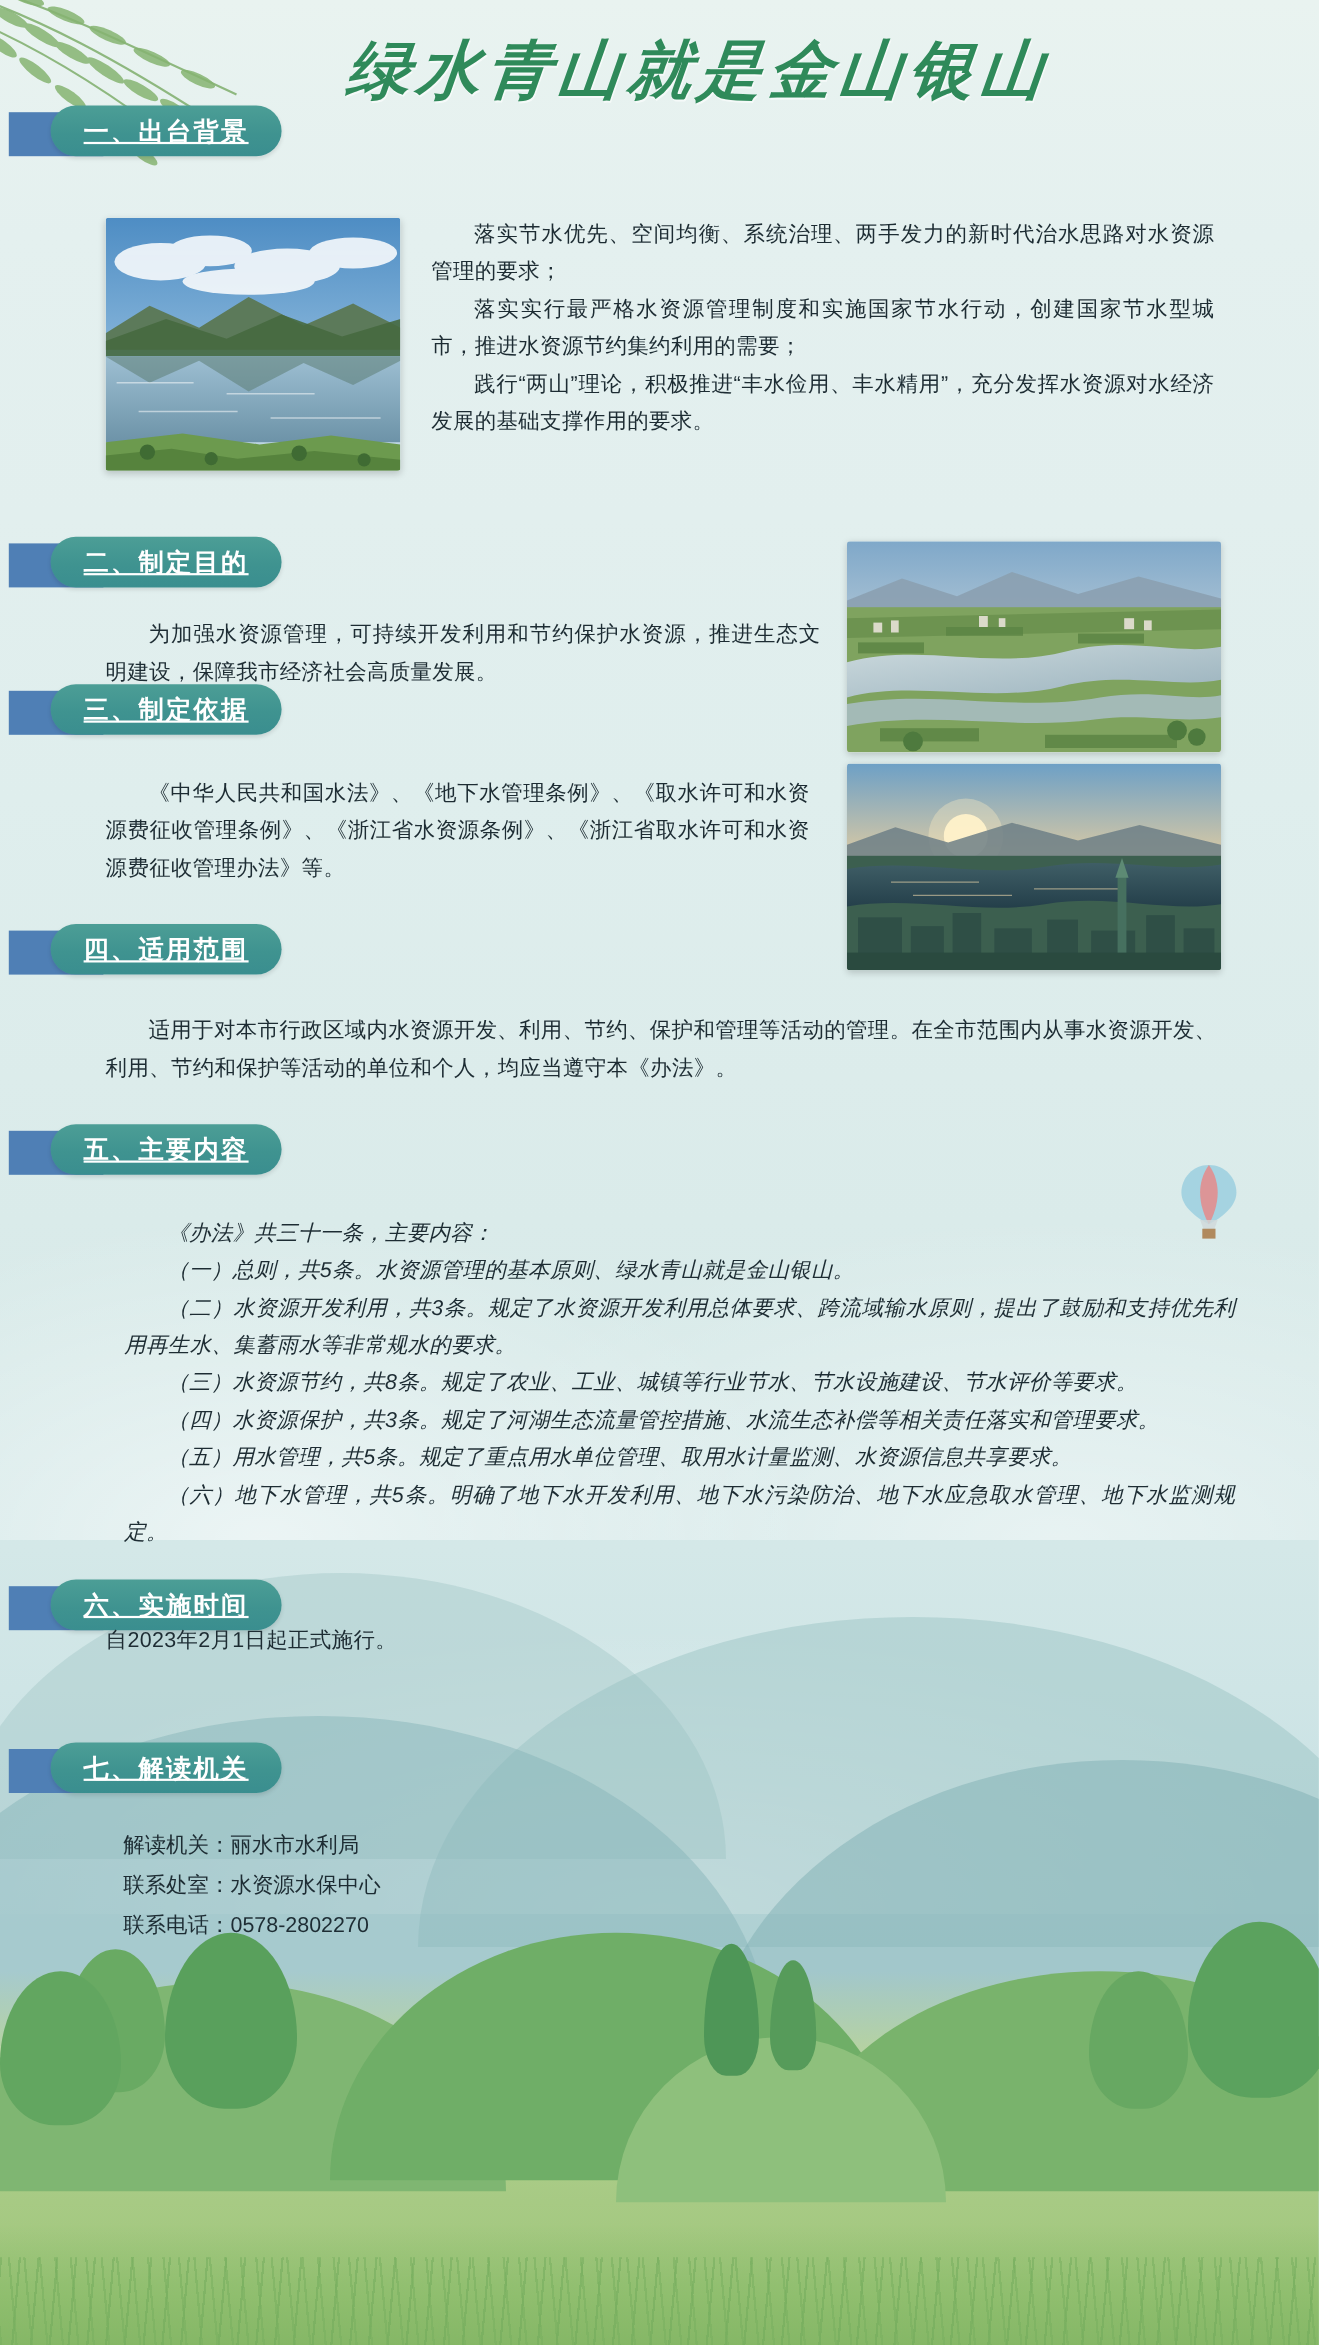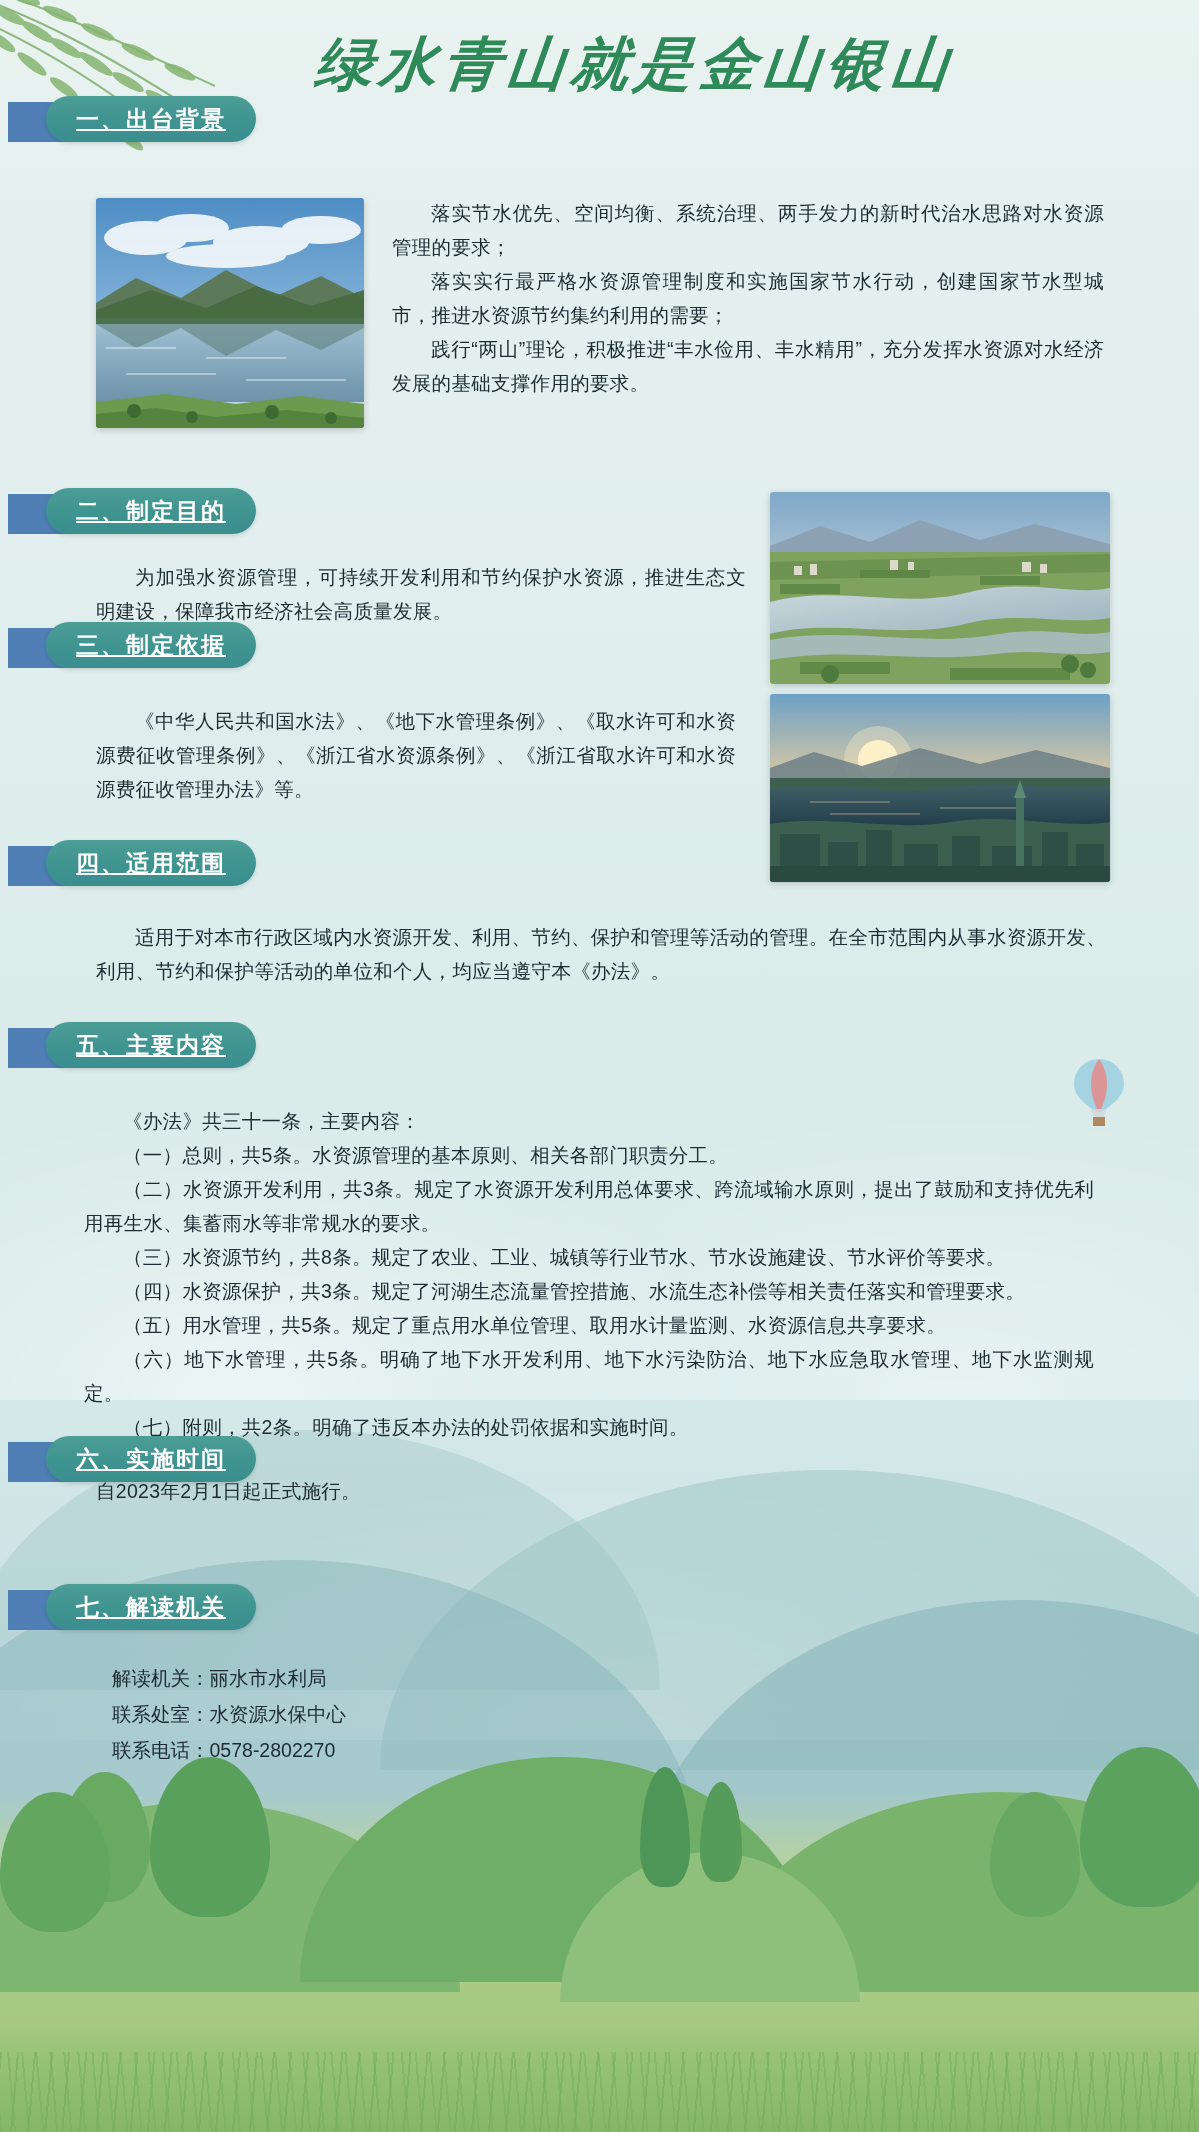--- a/index.html
+++ b/index.html
@@ -432,29 +432,28 @@
 
   <div class="para" style="left:96px; top:920px; width:1010px;">
     <p>适用于对本市行政区域内水资源开发、利用、节约、保护和管理等活动的管理。在全市范围内从事水资源开发、利用、节约和保护等活动的单位和个人，均应当遵守本《办法》。</p>
   </div>
 
   <div class="sec" style="left:8px; top:1022px;">
     <div class="tab"></div>
     <div class="pill">五、主要内容</div>
   </div>
 
-  <div class="para" style="left:84px; top:1104px; width:1010px;">
+  <div class="para" style="left:113px; top:1104px; width:1010px;font-style:italic;">
     <p>《办法》共三十一条，主要内容：</p>
-    <p>（一）总则，共5条。水资源管理的基本原则、相关各部门职责分工。</p>
+    <p>（一）总则，共5条。水资源管理的基本原则、绿水青山就是金山银山。</p>
     <p>（二）水资源开发利用，共3条。规定了水资源开发利用总体要求、跨流域输水原则，提出了鼓励和支持优先利用再生水、集蓄雨水等非常规水的要求。</p>
     <p>（三）水资源节约，共8条。规定了农业、工业、城镇等行业节水、节水设施建设、节水评价等要求。</p>
     <p>（四）水资源保护，共3条。规定了河湖生态流量管控措施、水流生态补偿等相关责任落实和管理要求。</p>
     <p>（五）用水管理，共5条。规定了重点用水单位管理、取用水计量监测、水资源信息共享要求。</p>
     <p>（六）地下水管理，共5条。明确了地下水开发利用、地下水污染防治、地下水应急取水管理、地下水监测规定。</p>
-    <p>（七）附则，共2条。明确了违反本办法的处罚依据和实施时间。</p>
   </div>
 
   <div class="balloon">
     <svg width="60" height="78" viewBox="0 0 60 78">
       <path d="M30,4 C45,4 55,16 55,29 C55,42 41,52 30,58 C19,52 5,42 5,29 C5,16 15,4 30,4 Z" fill="#9fd0e0" opacity=".9"></path>
       <path d="M30,4 C36,12 38,22 38,29 C38,40 34,51 30,58 C26,51 22,40 22,29 C22,22 24,12 30,4 Z" fill="#e58a8a" opacity=".85"></path>
       <path d="M22,54 L38,54 L35,62 L25,62 Z" fill="#cfd8da" opacity=".8"></path>
       <rect x="24" y="62" width="12" height="9" fill="#b08a5e"></rect>
     </svg>
   </div>

